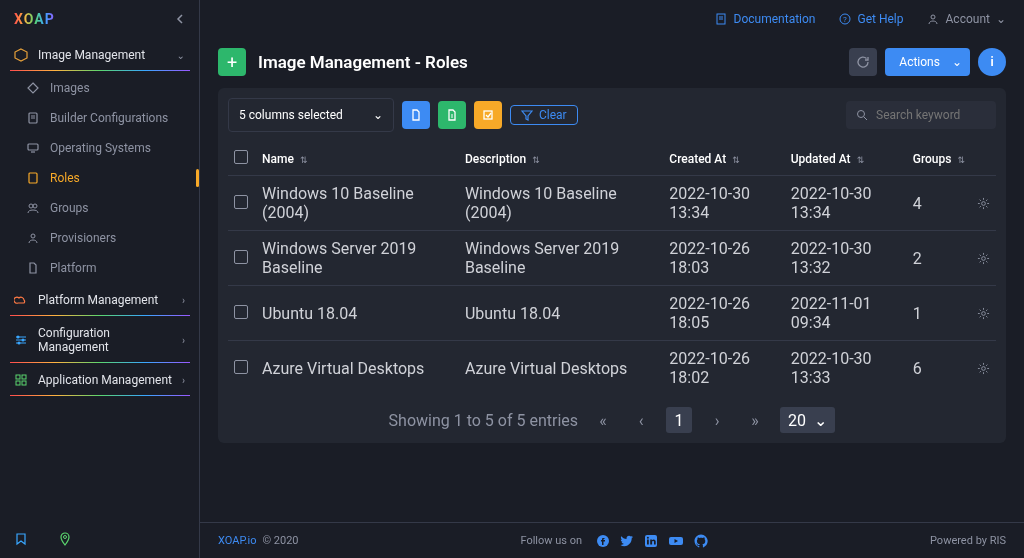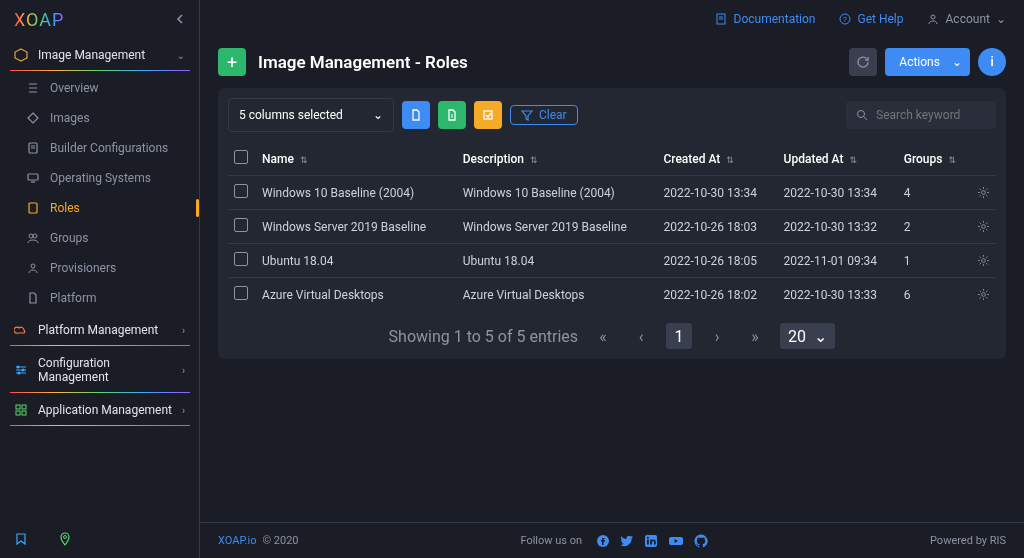--- a/index.html
+++ b/index.html
@@ -11,21 +11,21 @@
     --link:#3d8bf3;
     --green:#2db76c;
     --orange:#f7a928;
     --border:#343948;
     --btn:#393f4f;
   }
   *{box-sizing:border-box;margin:0;padding:0;font-family:-apple-system,BlinkMacSystemFont,'Segoe UI',Roboto,Arial,sans-serif}
   body{background:var(--bg);color:var(--text);width:1024px;height:558px;overflow:hidden;display:flex;font-size:12px}
   .sidebar{width:200px;background:var(--bg);display:flex;flex-direction:column;border-right:1px solid var(--border);position:relative}
   .logo{height:38px;display:flex;align-items:center;padding:0 14px;justify-content:space-between}
-  .logo-text{font-size:18px;font-weight:400;letter-spacing:1px;background:linear-gradient(90deg,#ff4d4d,#ffb340,#5bd66e,#39a7ff,#9958ff);-webkit-background-clip:text;background-clip:text;color:transparent}
+  .logo-text{font-size:14px;font-weight:700;letter-spacing:1px;background:linear-gradient(90deg,#ff4d4d,#ffb340,#5bd66e,#39a7ff,#9958ff);-webkit-background-clip:text;background-clip:text;color:transparent}
   .collapse{color:var(--muted);cursor:pointer}
   .grad-line{height:1px;width:180px;margin:0 10px 2px}
   .grad1{background:linear-gradient(90deg,#ff4d4d,#ffb340,#5bd66e,#39a7ff,#9958ff)}
   .nav-sec{padding:2px 0}
   .nav-head{display:flex;align-items:center;padding:8px 14px;color:var(--text);font-size:12px;gap:10px;position:relative;cursor:pointer}
   .nav-head .chev{margin-left:auto;color:var(--muted);font-size:10px}
   .nav-item{display:flex;align-items:center;gap:10px;padding:8px 14px 8px 26px;color:var(--muted);font-size:12px;cursor:pointer;position:relative}
   .nav-item.active{color:var(--orange)}
   .nav-item.active::after{content:"";position:absolute;right:0;top:6px;bottom:6px;width:3px;background:var(--orange);border-radius:2px}
   .icon{width:14px;height:14px;display:inline-flex;align-items:center;justify-content:center;flex:0 0 auto}
@@ -47,21 +47,21 @@
   .sq-btn{width:28px;height:28px;border-radius:4px;display:flex;align-items:center;justify-content:center;cursor:pointer;color:#fff}
   .b-blue{background:var(--link)}
   .b-green{background:var(--green)}
   .b-orange{background:var(--orange)}
   .clear-btn{height:20px;border:1px solid var(--link);border-radius:4px;color:var(--link);display:flex;align-items:center;padding:0 10px;gap:6px;cursor:pointer;font-size:12px;background:transparent}
   .search{margin-left:auto;width:150px;height:28px;background:var(--panel2);border-radius:4px;display:flex;align-items:center;gap:8px;padding:0 10px}
   .search input{background:transparent;border:none;outline:none;color:var(--text);font-size:12px;width:100px}
   table{width:100%;border-collapse:collapse}
   th{text-align:left;font-weight:500;color:#fff;padding:8px 6px;font-size:12px;cursor:pointer}
   th .sort{color:var(--muted);font-size:9px;margin-left:6px}
-  td{padding:8px 6px;color:#d0d2d8;font-size:12px;border-top:1px solid var(--border)}
+  td{padding:8px 6px;color:#d0d2d8;font-size:16px;border-top:1px solid var(--border)}
   .chk{width:14px;height:14px;border:1px solid var(--muted);border-radius:2px;display:inline-block;cursor:pointer}
   .row-gear{color:var(--muted);cursor:pointer}
   .pag{display:flex;align-items:center;justify-content:center;gap:12px;margin-top:12px;color:var(--muted);font-size:16px}
   .pag .box{width:26px;height:26px;display:flex;align-items:center;justify-content:center;cursor:pointer;border-radius:3px}
   .pag .cur{background:var(--btn);color:#fff}
   .pagesize{display:flex;align-items:center;gap:8px;background:var(--btn);padding:4px 8px;height:26px;border-radius:3px;color:#fff;cursor:pointer}
   .footbar{height:36px;border-top:1px solid var(--border);display:flex;align-items:center;padding:0 18px;color:var(--muted);font-size:11px;gap:6px}
   .follink{color:var(--link)}
   .social{display:flex;gap:10px;margin-left:8px}
   .social span{color:var(--link);cursor:pointer;font-size:14px}
@@ -85,28 +85,20 @@
     <div class="nav-head">
       <span class="icon">
        <svg width="14" height="14" viewBox="0 0 14 14">
             <path d="M7 1 13 4v6L7 13 1 10V4z" stroke="#e7a13a" fill="none" stroke-width="1.2"></path>
           </svg>
       </span>
       <span>Image Management</span>
       <span class="chev">⌄</span>
     </div>
     <div class="grad-line grad1"></div>
-    <div class="nav-item">
-      <span class="icon">
-          <svg width="12" height="12" viewBox="0 0 12 12">
-            <path d="M2 2h8M2 6h8M2 10h8" stroke="currentColor" stroke-width="1.2"></path>
-          </svg>
-        </span>
-      <span>Overview</span>
-    </div>
     <div class="nav-item">
       <span class="icon">
           <svg width="12" height="12" viewBox="0 0 12 12">
             <path d="M6 1 11 6 6 11 1 6z" stroke="currentColor" fill="none" stroke-width="1.2"></path>
           </svg>
         </span>
       <span>Images</span>
     </div>
     <div class="nav-item">
       <span class="icon">

